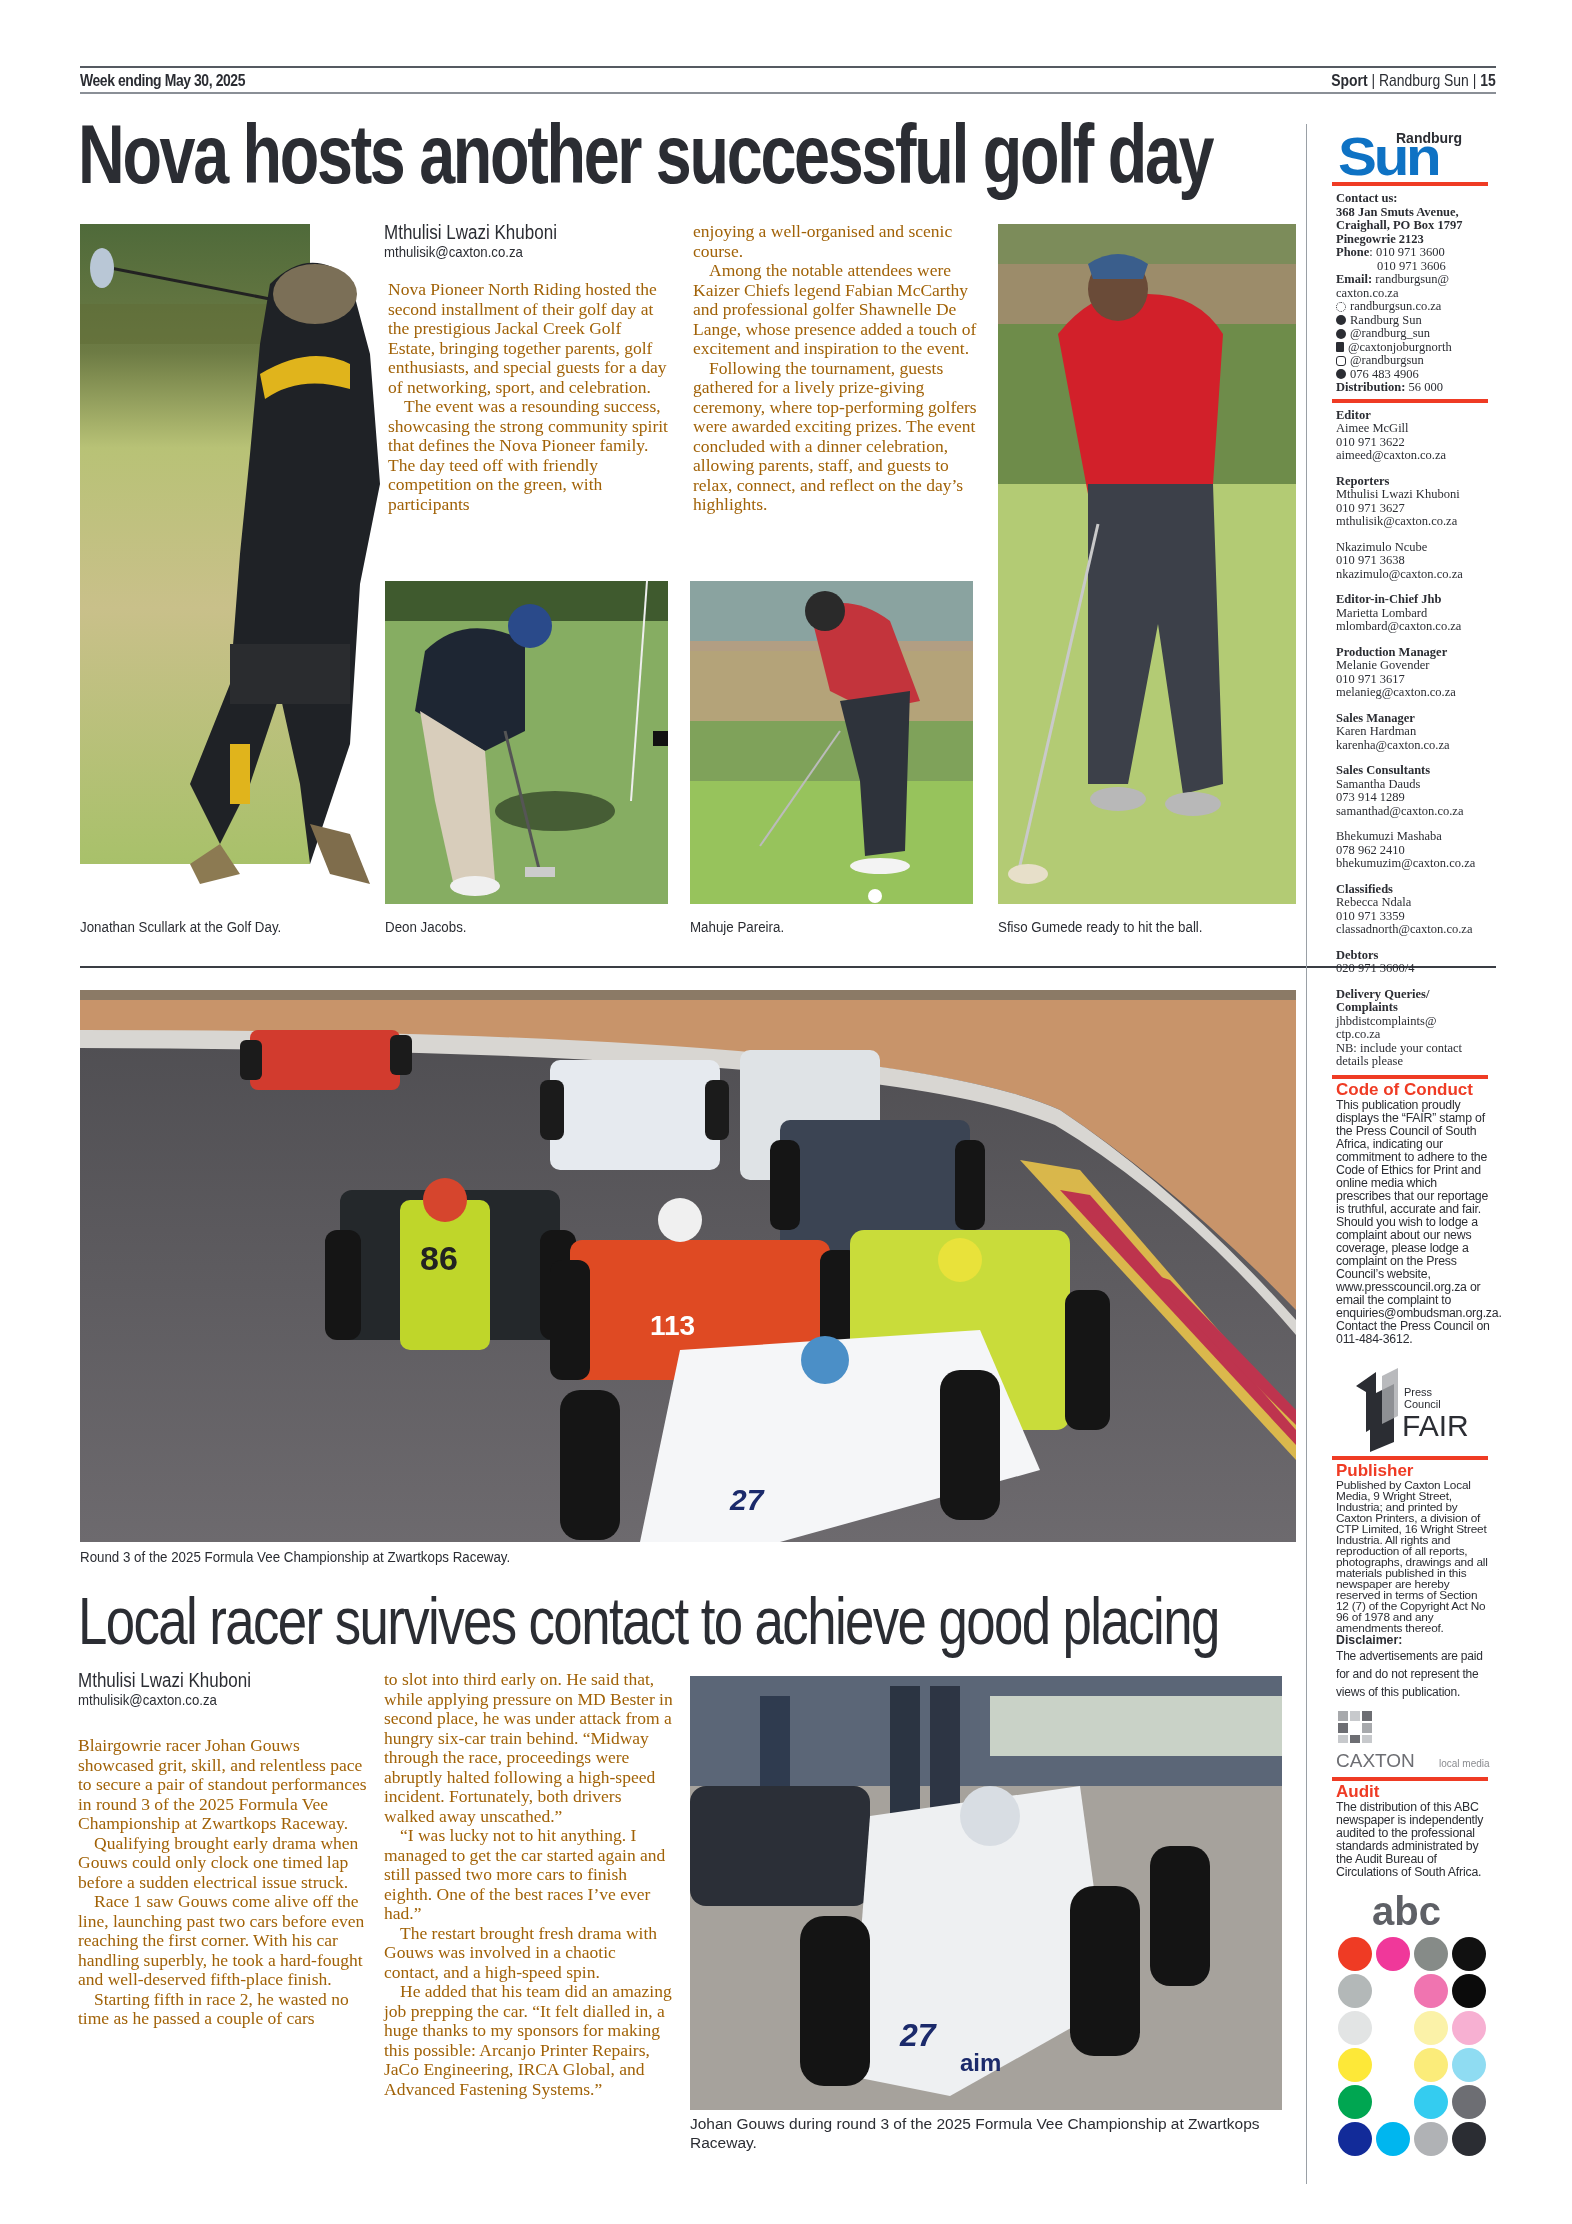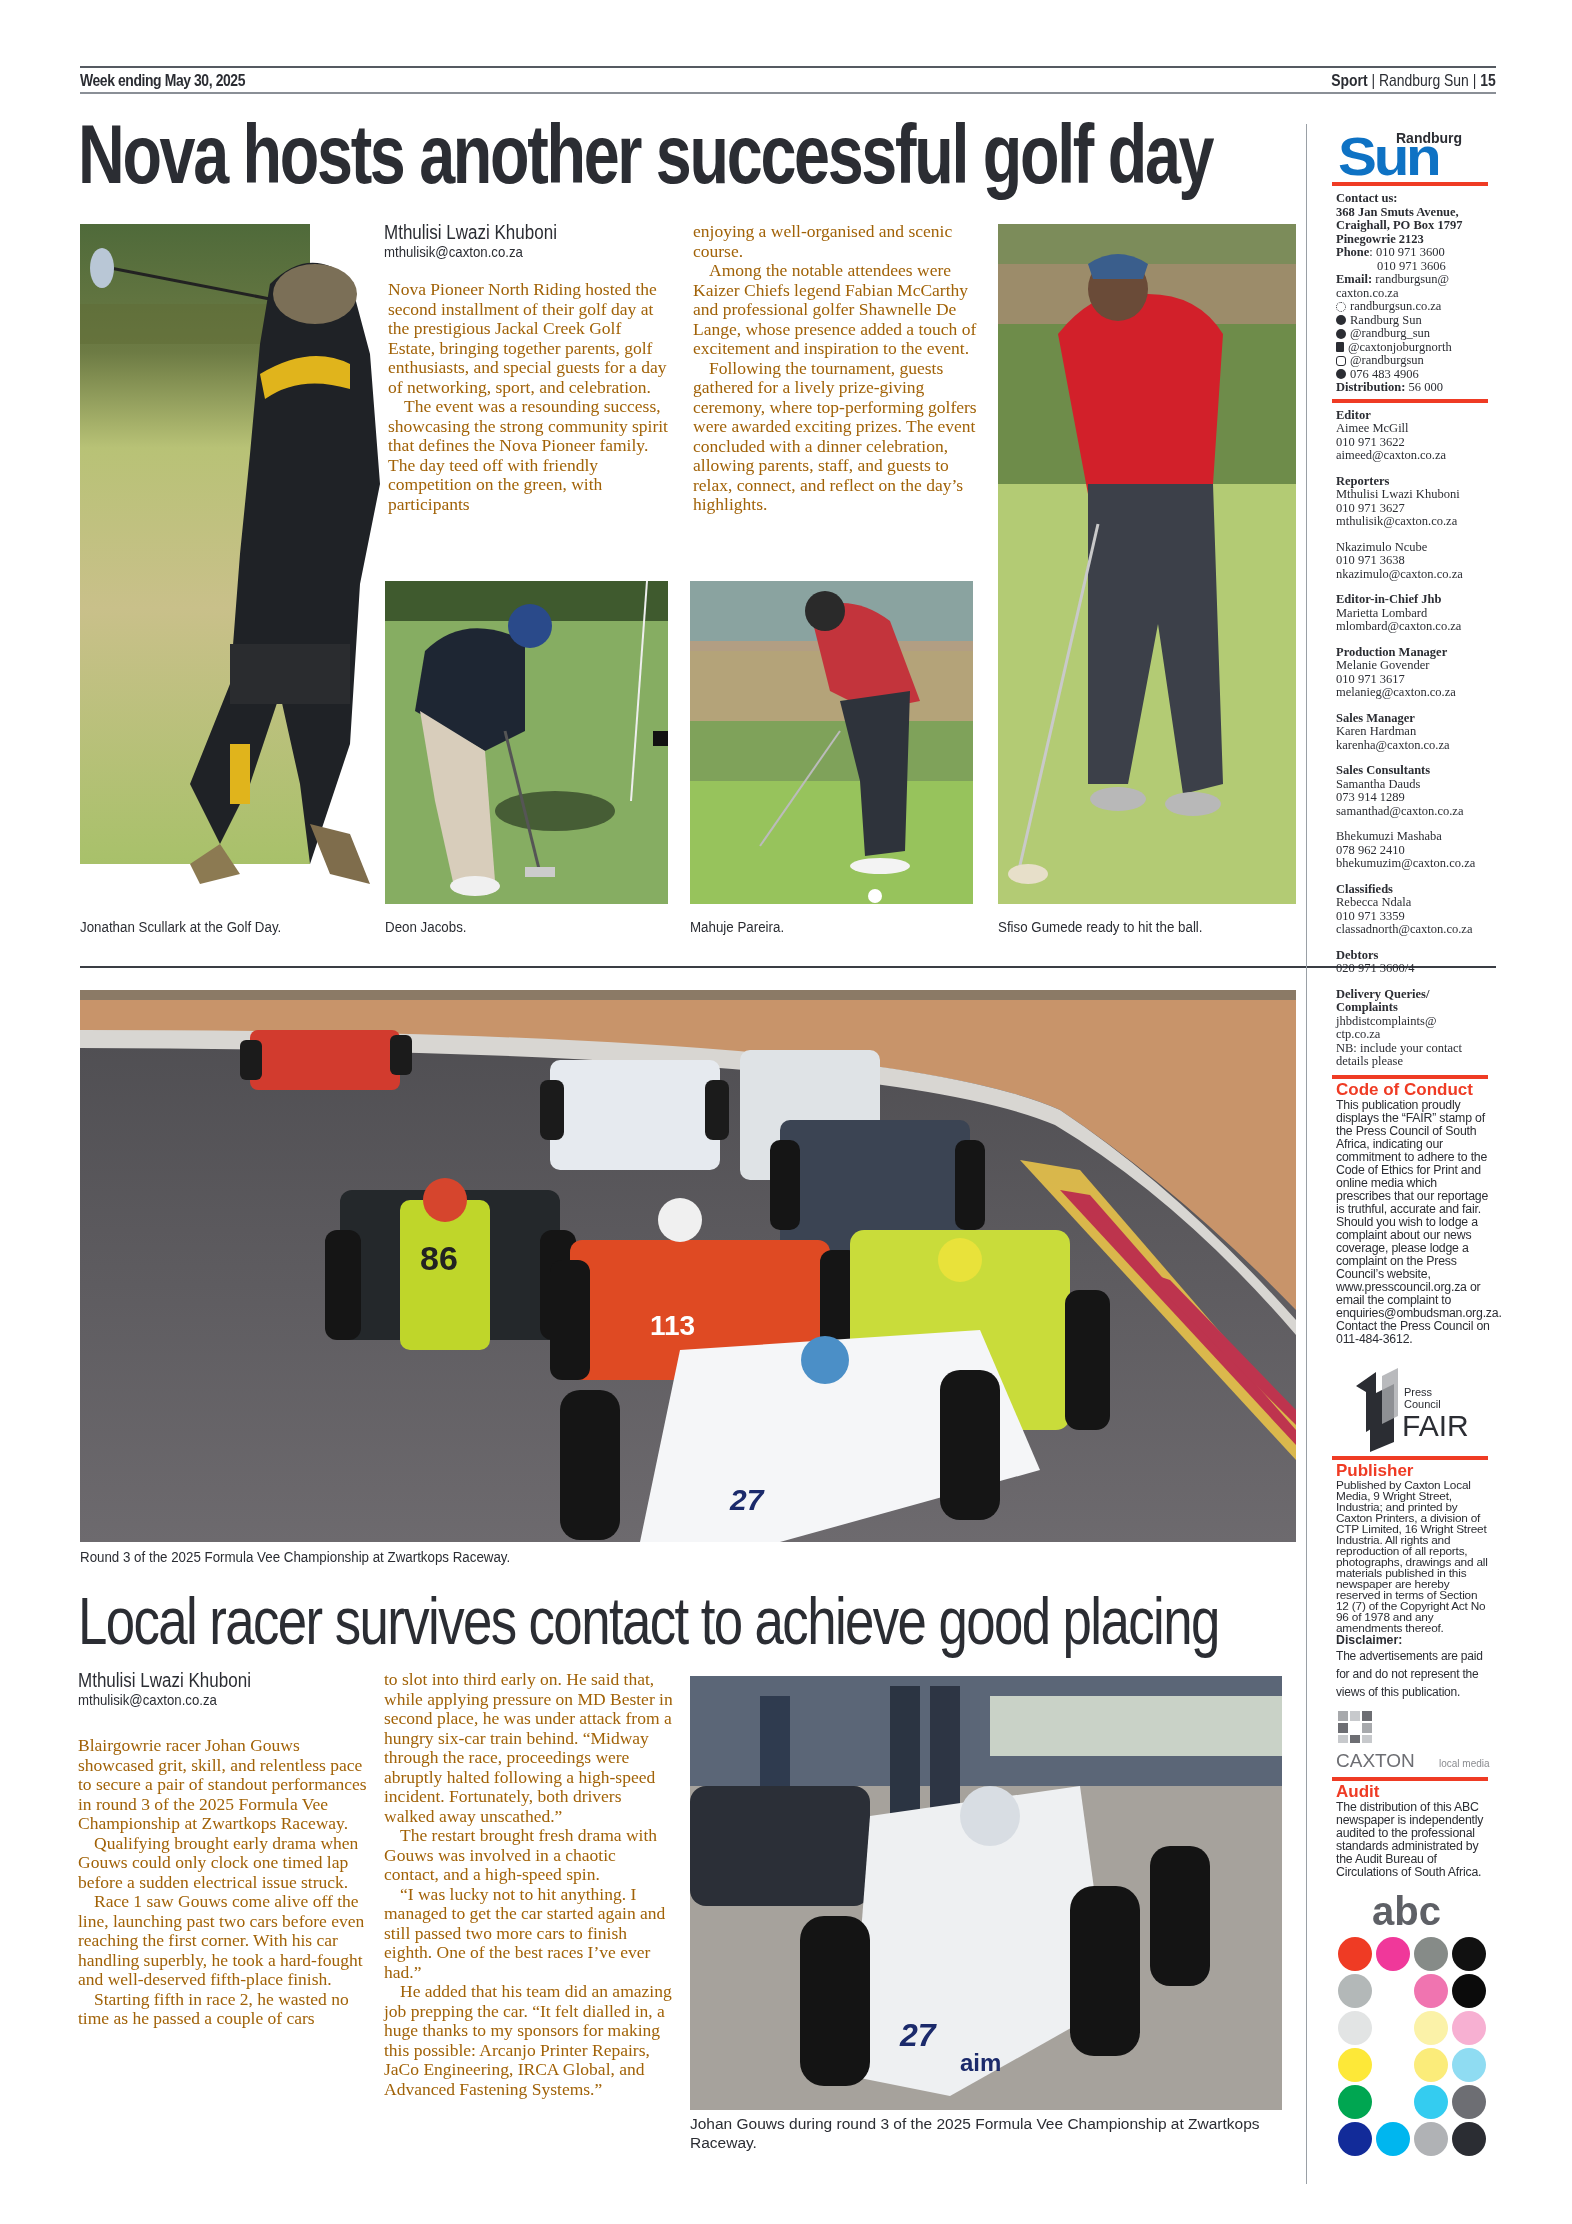--- a/index.html
+++ b/index.html
@@ -239,22 +239,22 @@
   <div class="byline-email">mthulisik@caxton.co.za</div>
 </div>
 <div class="abs body-text" style="left:78px;top:1736px;width:290px;">
   <p class="first">Blairgowrie racer Johan Gouws showcased grit, skill, and relentless pace to secure a pair of standout performances in round 3 of the 2025 Formula Vee Championship at Zwartkops Raceway.</p>
   <p>Qualifying brought early drama when Gouws could only clock one timed lap before a sudden electrical issue struck.</p>
   <p>Race 1 saw Gouws come alive off the line, launching past two cars before even reaching the first corner. With his car handling superbly, he took a hard-fought and well-deserved fifth-place finish.</p>
   <p>Starting fifth in race 2, he wasted no time as he passed a couple of cars</p>
 </div>
 <div class="abs body-text" style="left:384px;top:1670px;width:290px;">
   <p class="first">to slot into third early on. He said that, while applying pressure on MD Bester in second place, he was under attack from a hungry six-car train behind. “Midway through the race, proceedings were abruptly halted following a high-speed incident. Fortunately, both drivers walked away unscathed.”</p>
+  <p>“I was lucky not to hit anything. I managed to get the car started again and still passed two more cars to finish eighth. One of the best races I’ve ever had.”</p>
   <p>The restart brought fresh drama with Gouws was involved in a chaotic contact, and a high-speed spin.</p>
-  <p>“I was lucky not to hit anything. I managed to get the car started again and still passed two more cars to finish eighth. One of the best races I’ve ever had.”</p>
   <p>He added that his team did an amazing job prepping the car. “It felt dialled in, a huge thanks to my sponsors for making this possible: Arcanjo Printer Repairs, JaCo Engineering, IRCA Global, and Advanced Fastening Systems.”</p>
 </div>
 
 <div class="photo" style="left:690px;top:1676px;width:592px;height:434px;">
   <svg viewBox="0 0 592 434" preserveAspectRatio="none">
     <rect width="592" height="434" fill="#8f8c89"></rect>
     <rect width="592" height="110" fill="#5b6677"></rect>
     <rect x="300" y="20" width="292" height="60" fill="#c9d2c7"></rect>
     <rect x="0" y="110" width="592" height="324" fill="#a6a29c"></rect>
     <rect x="70" y="20" width="30" height="120" fill="#2f3b4f"></rect>

